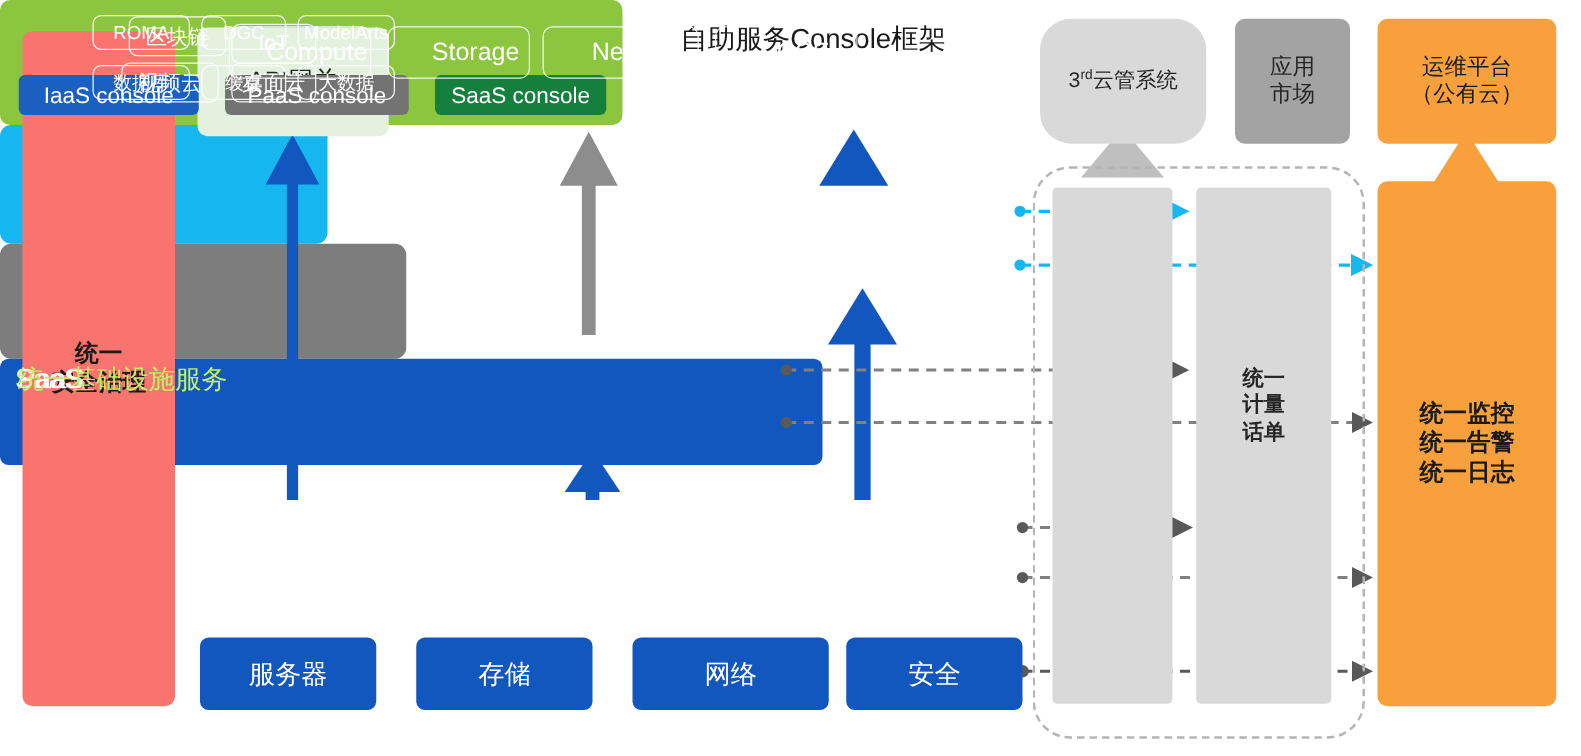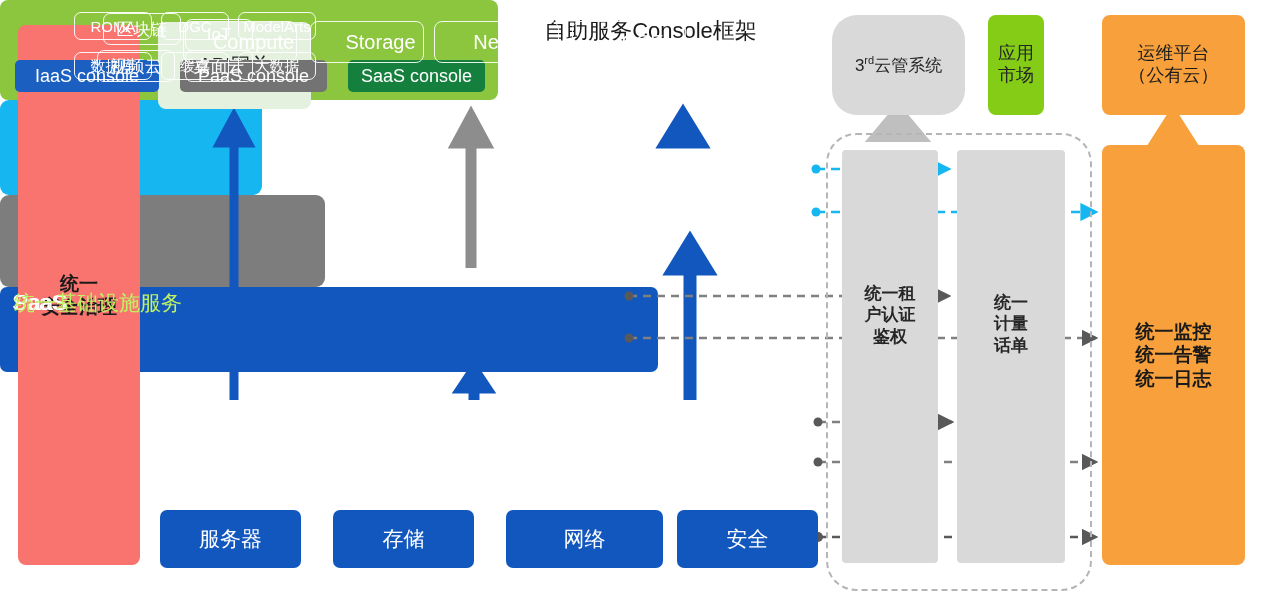--- a/index.html
+++ b/index.html
@@ -46,22 +46,22 @@
   #cb1 { left:180px; width:147px; background:#737373; }
   #cb2 { left:348px; width:137px; background:#15803d; }
 
   
   #cloud3 {
     left:832px; top:15px; width:133px; height:100px;
     background:#D9D9D9; color:#262626; font-size:17px;border-radius:25px;
   }
   #cloud3 sup { font-size:11px; vertical-align:super; }
   #appmkt {
-    left:988px; top:15px; width:56px; height:100px;
-    background:#84cc16; color:#262626; font-size:18px;
+    left:988px; top:15px; width:92px; height:100px;
+    background:#a3a3a3; color:#262626; font-size:18px;
   }
 
   
   #ops {
     left:1102px; top:15px; width:143px; height:100px;
     background:#F8A13C; color:#1a1a1a; font-size:18px;
   }
   #monitor {
     left:1102px; top:145px; width:143px; height:420px;
     background:#F8A13C; color:#1a1a1a; font-size:19px; font-weight:700;
@@ -224,25 +224,20 @@
 
     <g>
       <line x1="818" y1="537" x2="1096" y2="537" stroke="#595959" stroke-width="2.4" stroke-dasharray="8,6" marker-end="url(#arrGray)"></line>
       <circle cx="818" cy="537" r="5" fill="#595959"></circle>
     </g>
   </svg>
 
   <div id="dashzone"></div>
   <div class="graycol" id="gc0"></div>
   <div class="graycol" id="gc1"></div>
-  <div class="gclabel" id="gl0">
-    <div>统一租</div>
-    <div>户认证</div>
-    <div>鉴权</div>
-  </div>
   <div class="gclabel" id="gl1">
     <div>统一</div>
     <div>计量</div>
     <div>话单</div>
   </div>
 
   <div class="box" id="sec">
     <div>
       <div>统一</div>
       <div>安全治理</div>

